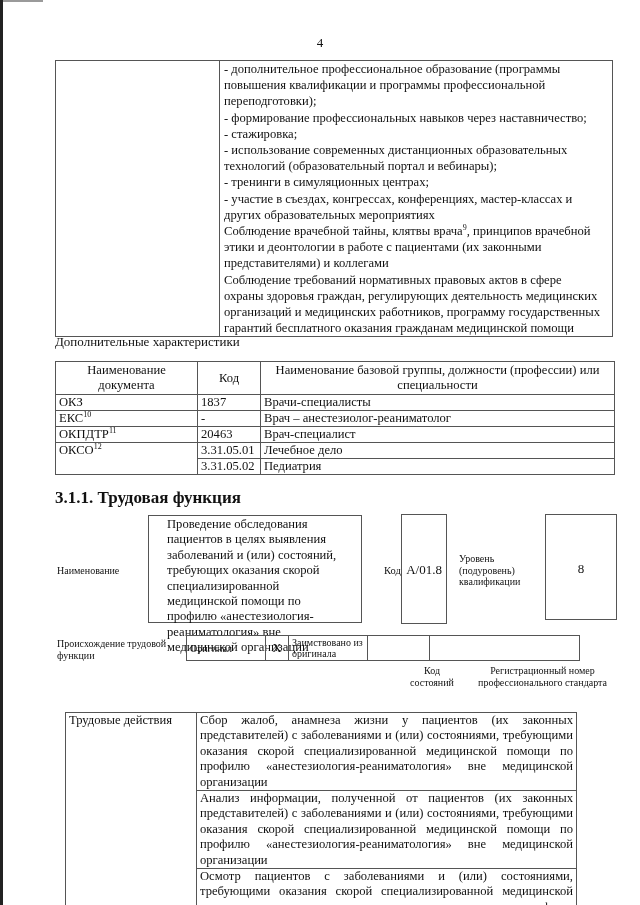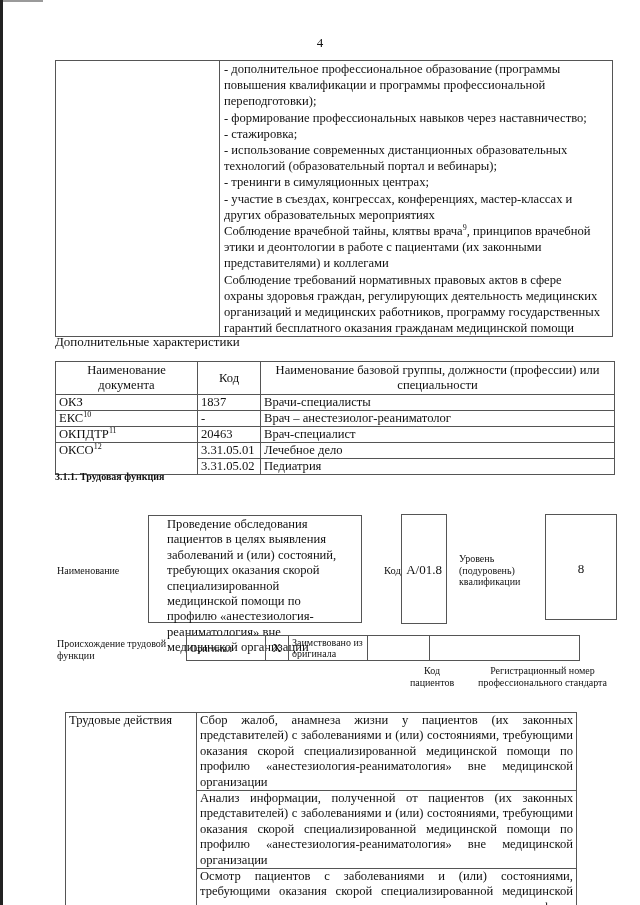--- a/index.html
+++ b/index.html
@@ -22,21 +22,21 @@
   sup { font-size: 8px; vertical-align: super; line-height: 0; }
 
   .addl-title { position: absolute; left: 55px; top: 334px; font-size: 13px; }
 
   .t2 { position: absolute; left: 55px; top: 361px; width: 560px; font-size: 12.6px; }
   .t2 th { text-align: center; line-height: 15px; padding: 1px 3px; }
   .t2 td { line-height: 15px; }
   .t2 .c1 { width: 135px; }
   .t2 .c2 { width: 56px; }
 
-  .sec-title { position: absolute; left: 55px; top: 471px; font-size: 10px; font-weight: bold; }
+  .sec-title { position: absolute; left: 55px; top: 488px; font-size: 17px; font-weight: bold; }
 
   .name-label { position: absolute; left: 57px; top: 565px; font-size: 10px; }
   .name-box { position: absolute; left: 148px; top: 515px; width: 214px; height: 108px; border: 1px solid #555; padding: 1px 18px; font-size: 12.6px; line-height: 15.4px; box-sizing: border-box; }
   .code-label { position: absolute; left: 384px; top: 565px; font-size: 10.5px; }
   .code-box { position: absolute; left: 401px; top: 514px; width: 46px; height: 110px; border: 1px solid #555; box-sizing: border-box; font-size: 13px; text-align: center; padding-top: 47px; }
   .level-label { position: absolute; left: 459px; top: 553px; font-size: 10px; line-height: 11.5px; }
   .level-box { position: absolute; left: 545px; top: 514px; width: 72px; height: 106px; border: 1px solid #555; box-sizing: border-box; font-size: 13px; text-align: center; padding-top: 46px; }
 
   .origin-label { position: absolute; left: 57px; top: 638px; font-size: 10px; line-height: 12px; width: 140px; }
   .t3 { position: absolute; left: 186px; top: 635px; font-size: 10px; }
@@ -139,21 +139,21 @@
   <tbody>
       <tr>
     <td class="o1">Оригинал</td>
     <td class="o2" style="border-left:none">X</td>
     <td class="o3">Заимствовано из оригинала</td>
     <td class="o4"></td>
     <td class="o5"></td>
   </tr>
 </tbody>
   </table>
-<div class="sub1">Код пациентов</div>
+<div class="sub1">Код состояний</div>
 <div class="sub2">Регистрационный номер профессионального стандарта</div>
 
 <table class="t4">
   <tbody>
       <tr>
     <td class="l" rowspan="3">Трудовые действия</td>
     <td class="r">Сбор жалоб, анамнеза жизни у пациентов (их законных представителей) с заболеваниями и (или) состояниями, требующими оказания скорой специализированной медицинской помощи по профилю «анестезиология-реаниматология» вне медицинской организации</td>
   </tr>
   <tr>
     <td class="r">Анализ информации, полученной от пациентов (их законных представителей) с заболеваниями и (или) состояниями, требующими оказания скорой специализированной медицинской помощи по профилю «анестезиология-реаниматология» вне медицинской организации</td>

